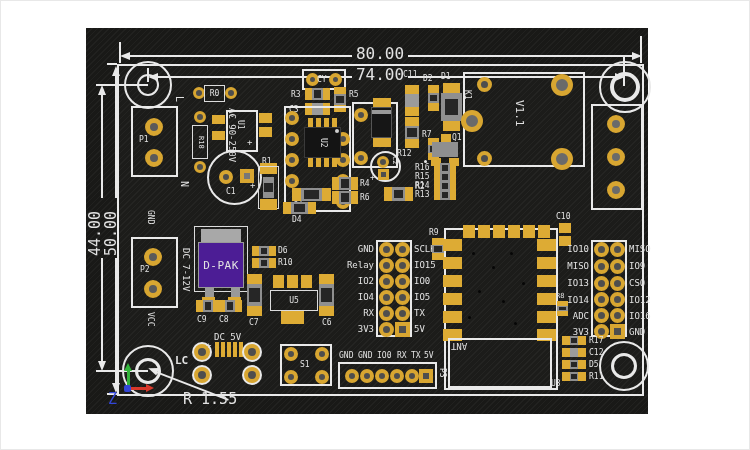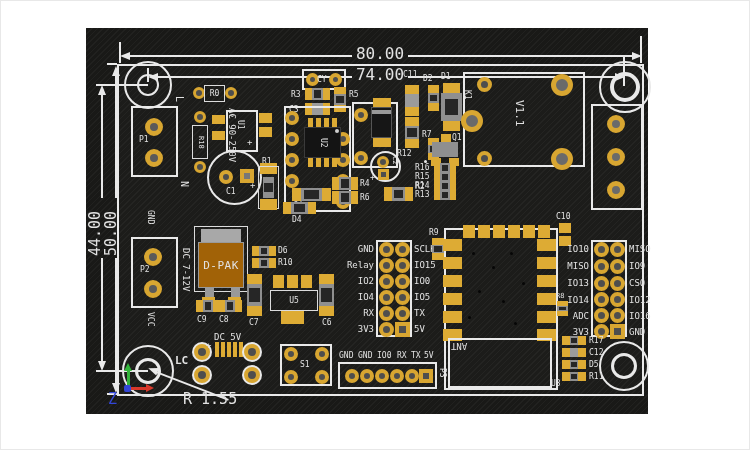--- a/index.html
+++ b/index.html
@@ -298,21 +298,21 @@
   <div class="a t t8 v" style="left:146px;top:210px;height:26px">GND</div>
   <div class="a bx" style="left:131px;top:237px;width:47px;height:71px"></div>
   <div class="a thr" style="left:144px;top:248px;width:18px;height:18px;border-width:5px;background:#5a5a5a"></div>
   <div class="a thr" style="left:144px;top:280px;width:18px;height:18px;border-width:5px;background:#5a5a5a"></div>
   <div class="a t t8" style="left:140px;top:266px">P2</div>
   <div class="a t t8 v" style="left:146px;top:312px;height:26px">VCC</div>
   <div class="a t t9 v" style="left:181px;top:248px;height:68px">DC 7-12V</div>
 
   <div class="a bx1" style="left:194px;top:226px;width:54px;height:66px"></div>
   <div class="a" style="left:201px;top:229px;width:40px;height:13px;background:#a8a8a8"></div>
-  <div class="a ctr" style="left:198px;top:242px;width:46px;height:46px;background:#a16207;border:1px solid #9a9a9a">
+  <div class="a ctr" style="left:198px;top:242px;width:46px;height:46px;background:#4c1d95;border:1px solid #9a9a9a">
     <span class="t t11" style="letter-spacing:.5px">D-PAK</span>
   </div>
   <div class="a" style="left:205px;top:288px;width:9px;height:9px;background:#999"></div>
   <div class="a" style="left:231px;top:288px;width:9px;height:9px;background:#999"></div>
   <div class="a pad" style="left:202px;top:297px;width:13px;height:13px"></div>
   <div class="a pad" style="left:228px;top:297px;width:13px;height:13px"></div>
 
   <div class="a sm" style="left:252px;top:246px;height:10px">
       <i class="p" style="width:7px"></i>
       <i class="b" style="width:10px"></i>

